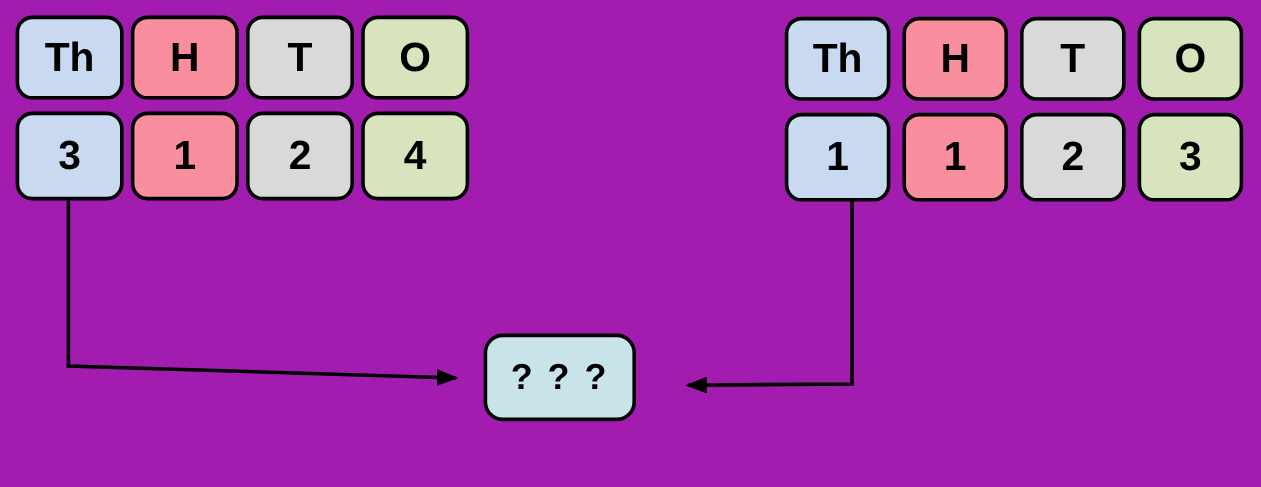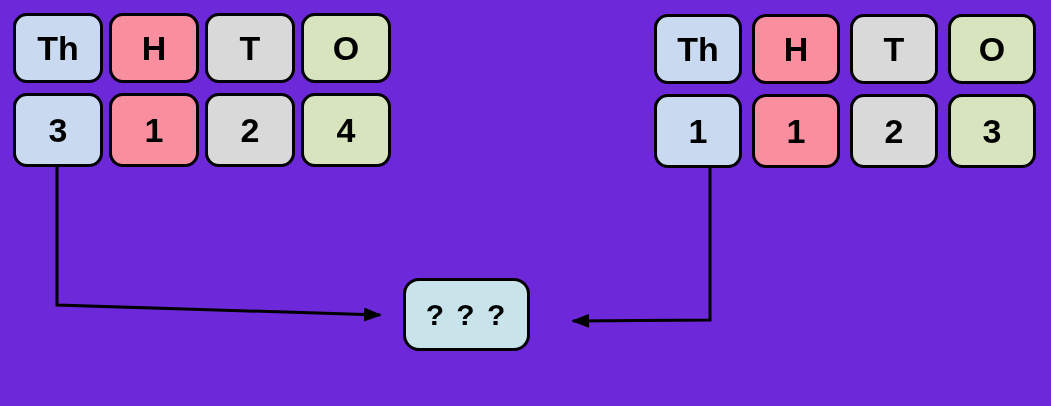--- a/index.html
+++ b/index.html
@@ -55,21 +55,21 @@
   svg.arrows {
     position: absolute;
     left: 0; top: 0;
     width: 1051px; height: 406px;
     pointer-events: none;
   }
 </style>
 </head>
 <body>
 
-<div class="canvas" style="background-color: #6d28d9;">
+<div class="canvas" style="background-color: #a21caf;">
 
   <div class="pv-table left">
     <div class="cell" style="background-color: rgb(201, 218, 240);">Th</div>
     <div class="cell" style="background-color: rgb(249, 142, 159);">H</div>
     <div class="cell" style="background-color: rgb(217, 217, 217);">T</div>
     <div class="cell" style="background-color: rgb(215, 228, 189);">O</div>
     <div class="cell" style="background-color: rgb(201, 218, 240);">3</div>
     <div class="cell" style="background-color: rgb(249, 142, 159);">1</div>
     <div class="cell" style="background-color: rgb(217, 217, 217);">2</div>
     <div class="cell" style="background-color: rgb(215, 228, 189);">4</div>

